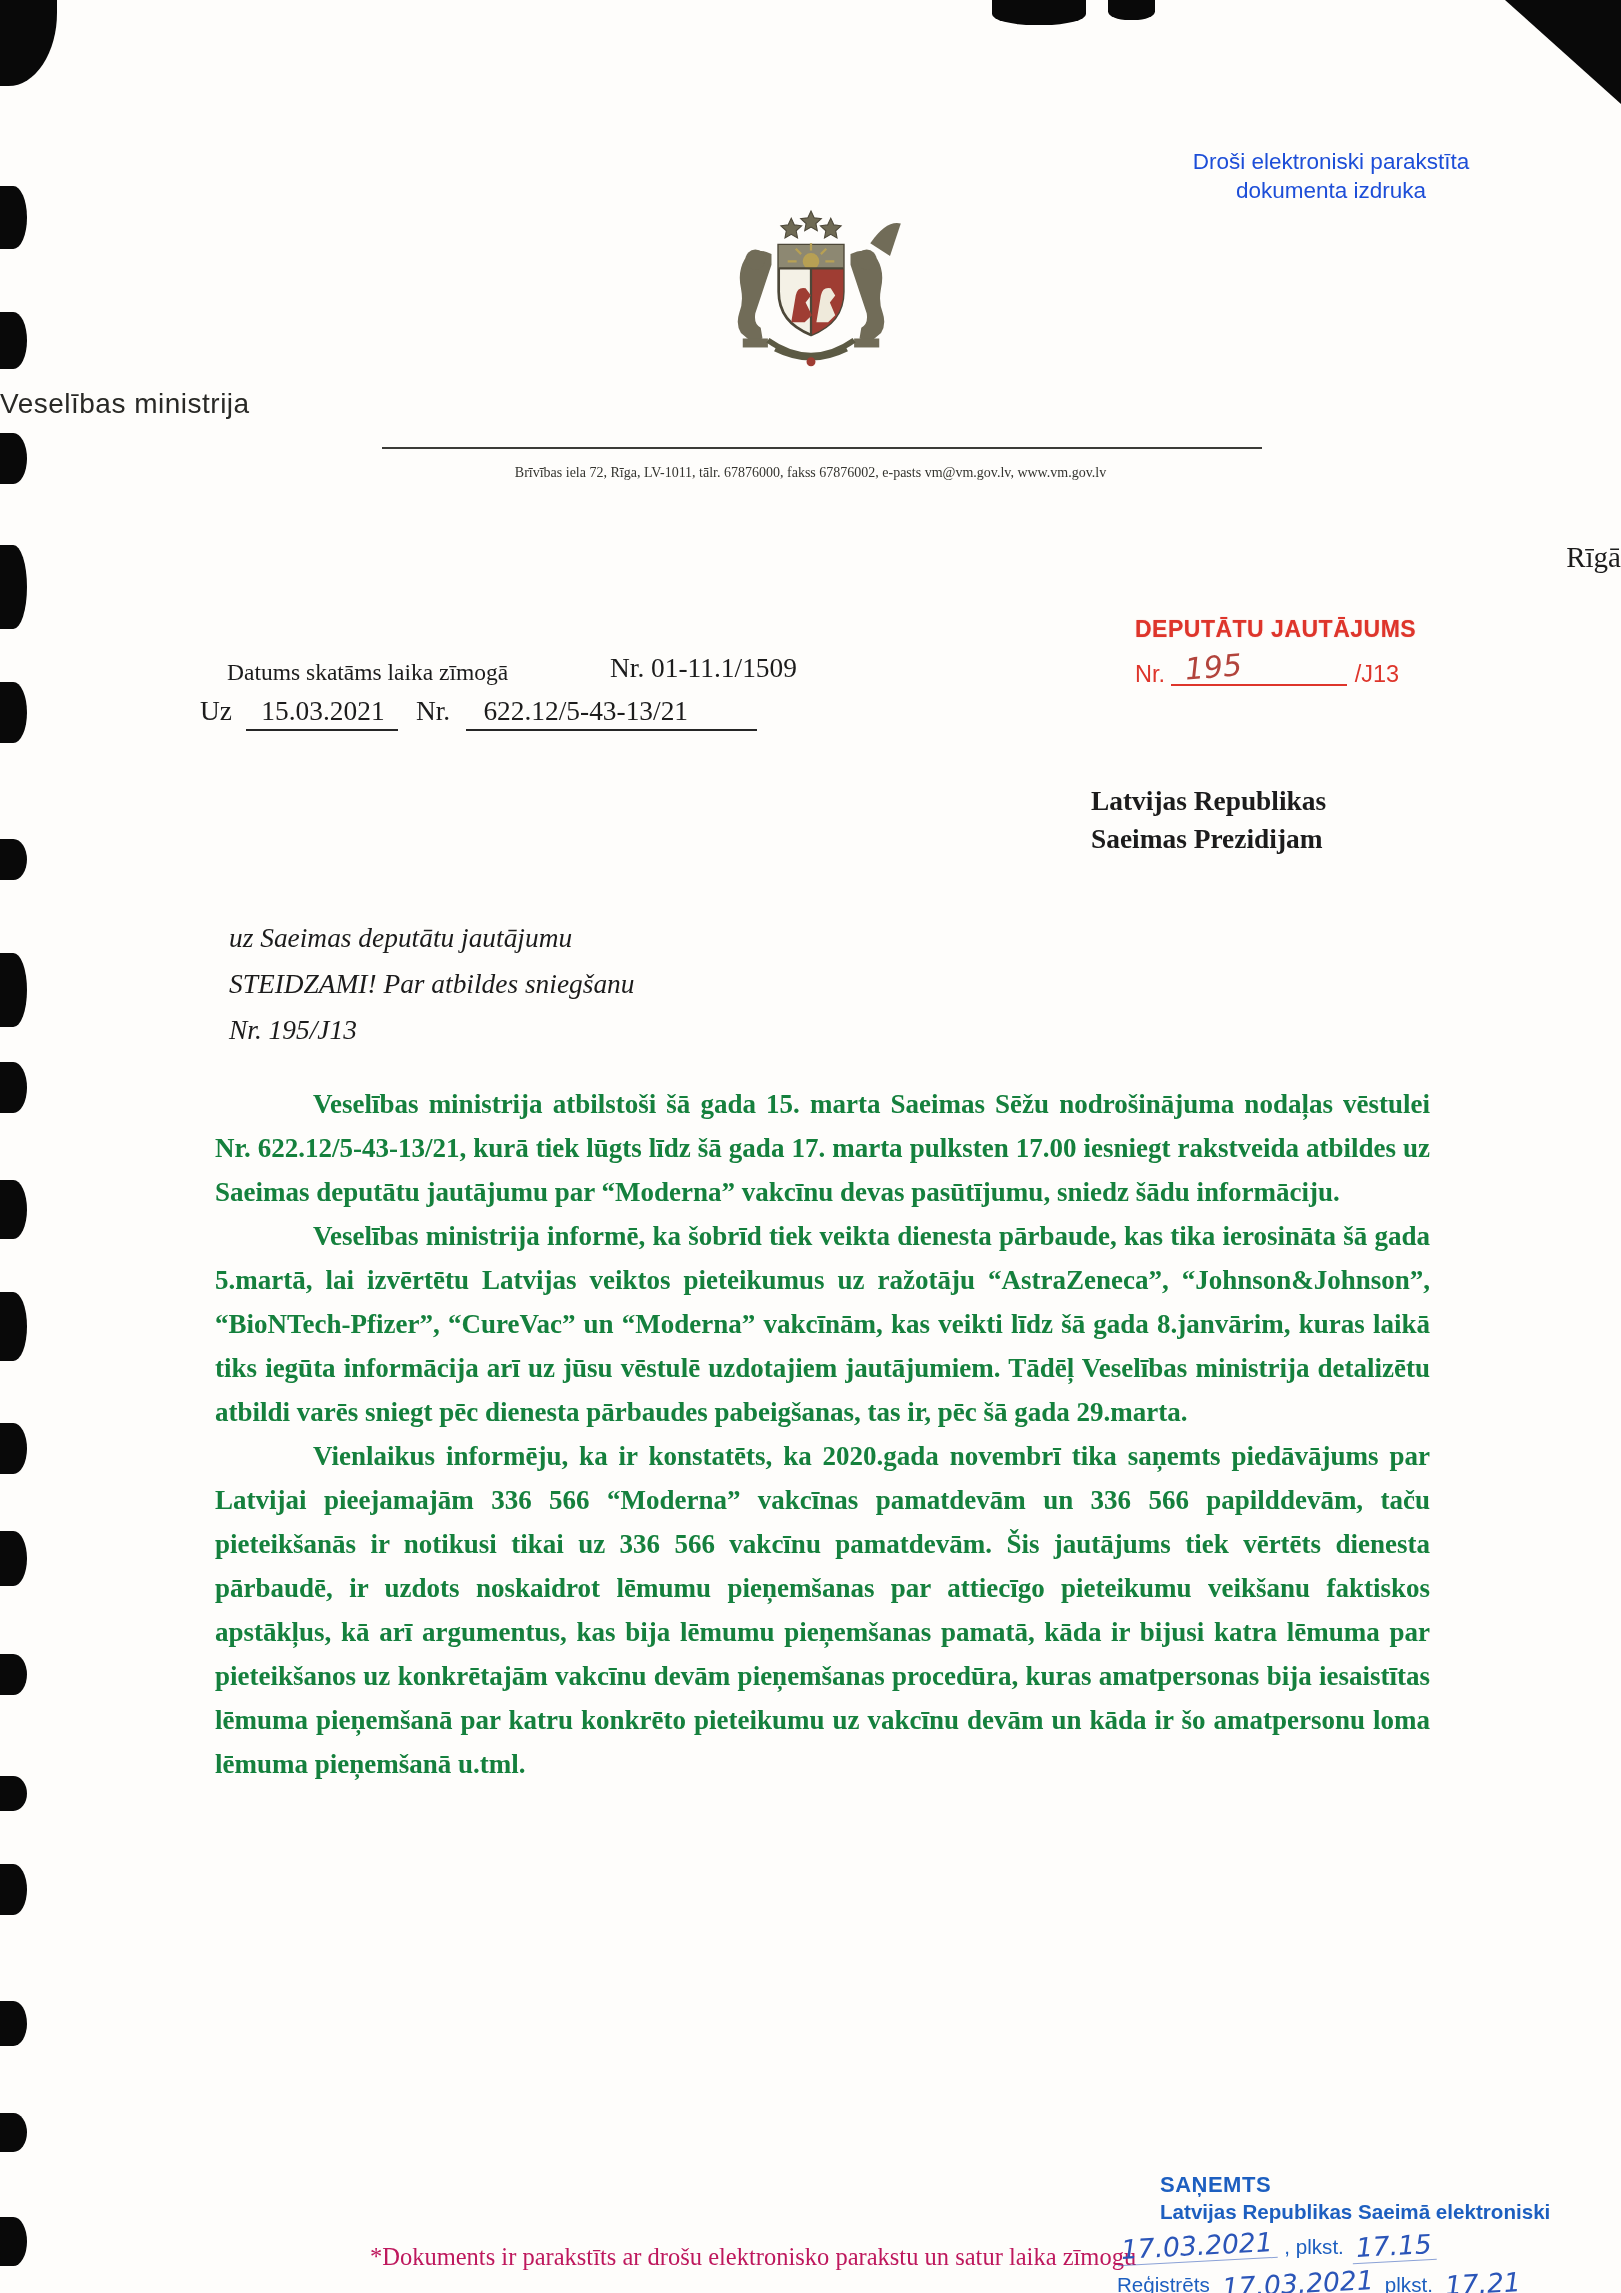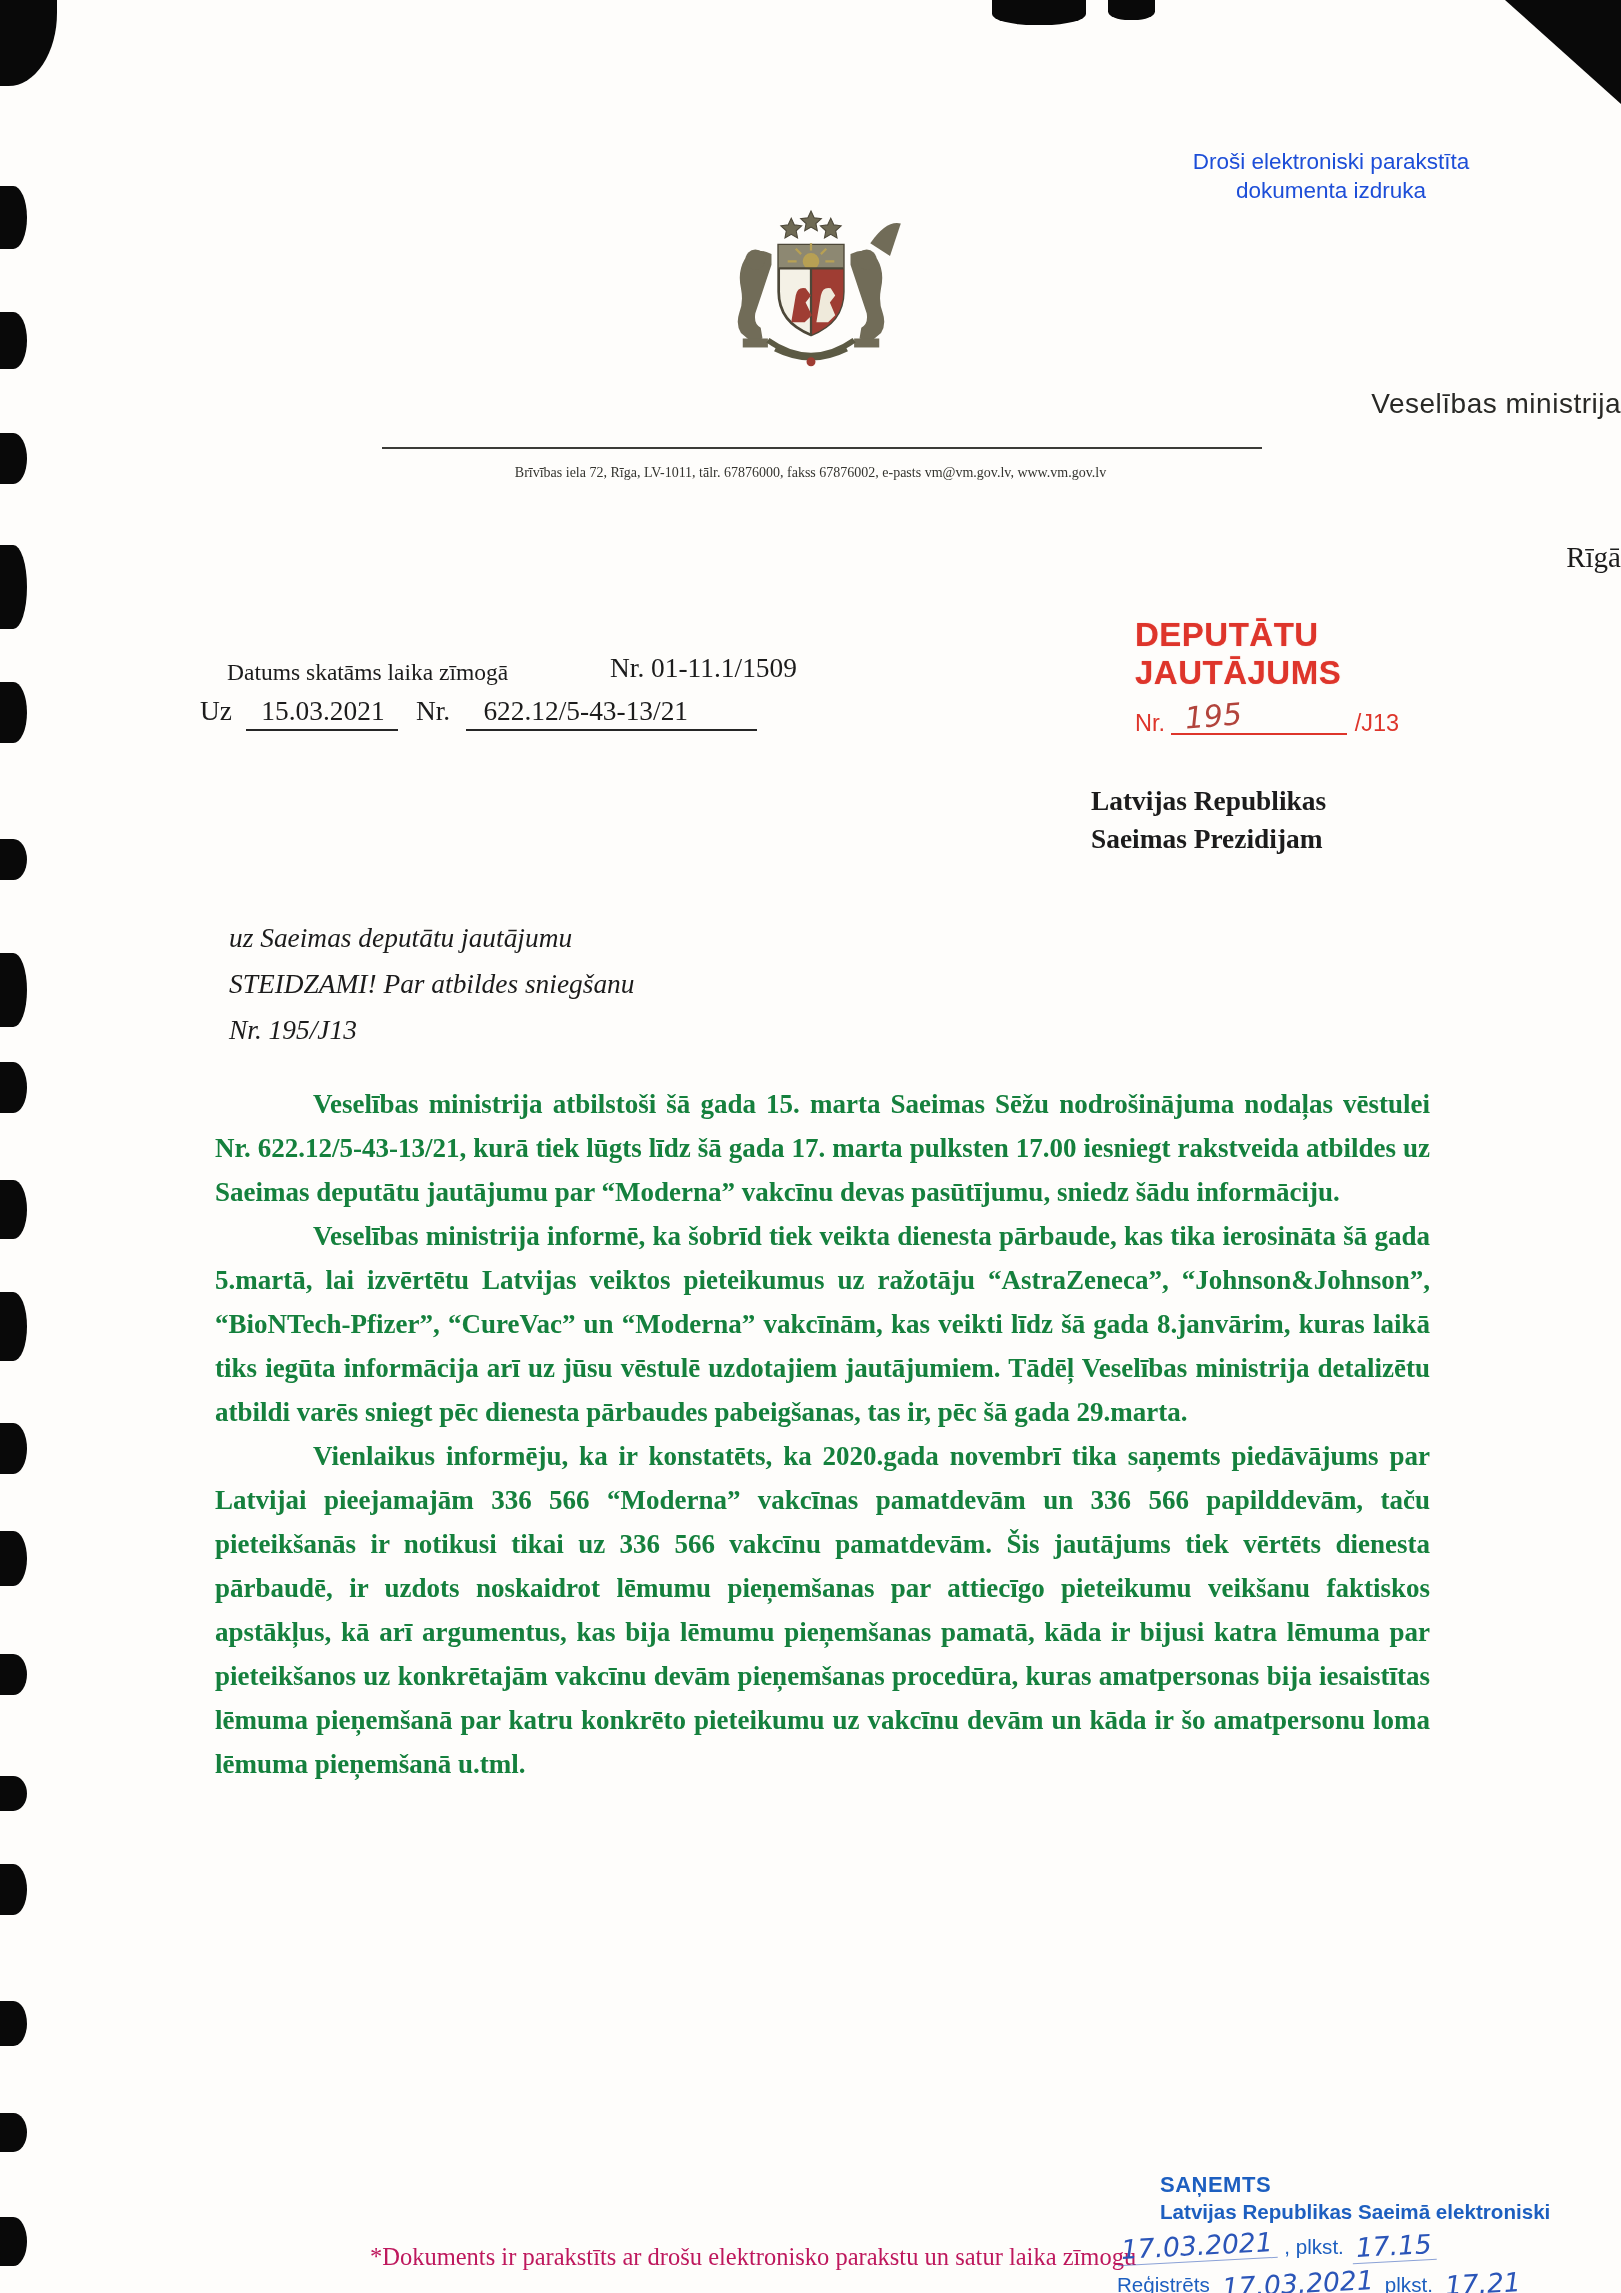--- a/index.html
+++ b/index.html
@@ -15,29 +15,29 @@
   .art { position:absolute; left:0; width:27.4px; background:#090909; border-radius:0 55% 55% 0; }
   .art-top { position:absolute; top:0; height:24.5px; background:#090909; border-radius:0 0 45% 45%; }
   .art-tl { position:absolute; left:0; top:0; width:57px; height:86px; background:#090909; border-radius:0 0 85% 0; }
   .art-corner { position:absolute; right:0; top:0; width:116px; height:104px; background:#090909;
     clip-path:polygon(0 0, 100% 0, 100% 100%); }
 
   
   .print-note { top:147px; right:143px; width:294px; text-align:center; color:#1d4ed8;
     font-family:"Liberation Sans", sans-serif; font-size:22.5px; line-height:29px; font-weight:500; }
   .coa-wrap { top:202px; left:0; width:100%; display:flex; justify-content:center; }
-  .ministry { top:388px; left:0; width:100%; text-align:right; color:#292926;
+  .ministry { top:388px; left:0; width:100%; text-align:left; color:#292926;
     font-family:"Liberation Sans", sans-serif; font-size:28px; letter-spacing:0.5px; }
   .rule { top:447px; left:382px; width:880px; border-top:2px solid #3c3c38; }
   .contact { top:465px; left:0; width:100%; text-align:center; font-size:14px; color:#34342f; }
   .city { top:541px; left:0; width:100%; text-align:right; font-size:29px; }
 
   
   .dstamp { top:616px; left:1135px; width:333px; color:#de352b; font-family:"Liberation Sans", sans-serif; }
-  .dstamp-title { font-size:33px; font-weight:bold; letter-spacing:0.5px; text-shadow:0 0 1px rgba(222,53,43,.5); }
+  .dstamp-title { font-size:23px; font-weight:bold; letter-spacing:0.5px; text-shadow:0 0 1px rgba(222,53,43,.5); }
   .dstamp-nr-row { margin-top:9.8px; font-size:23.5px; display:flex; align-items:flex-end; }
   .dstamp-underline { display:inline-block; width:176px; border-bottom:2.5px solid #de352b; margin:0 7.8px 2px 5.9px; }
   .hw195 { display:inline-block; font-family:"DejaVu Sans", sans-serif; font-style:italic;
     font-size:30px; color:#b2443c; transform:rotate(-5deg); padding-left:13.7px; line-height:29px; }
 
   
   .ref-label { top:659px; left:227px; font-size:23.5px; }
   .ref-nr { top:653px; left:610px; font-size:27.4px; }
   .ref-uz { top:696px; left:200px; font-size:27.4px; display:flex; }
   .uz-line { border-bottom:2px solid #262626; padding:0 13.7px 2px 15.7px; margin:0 17.6px 0 13.7px; }

